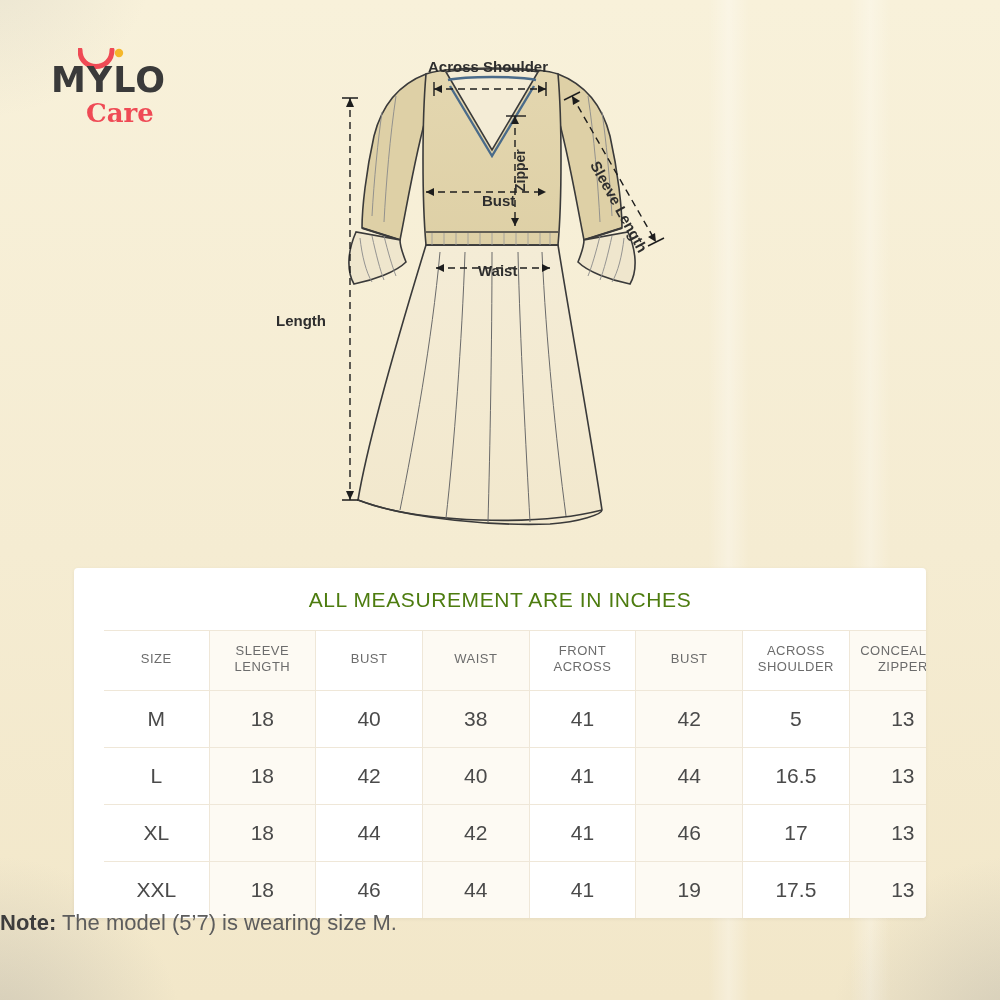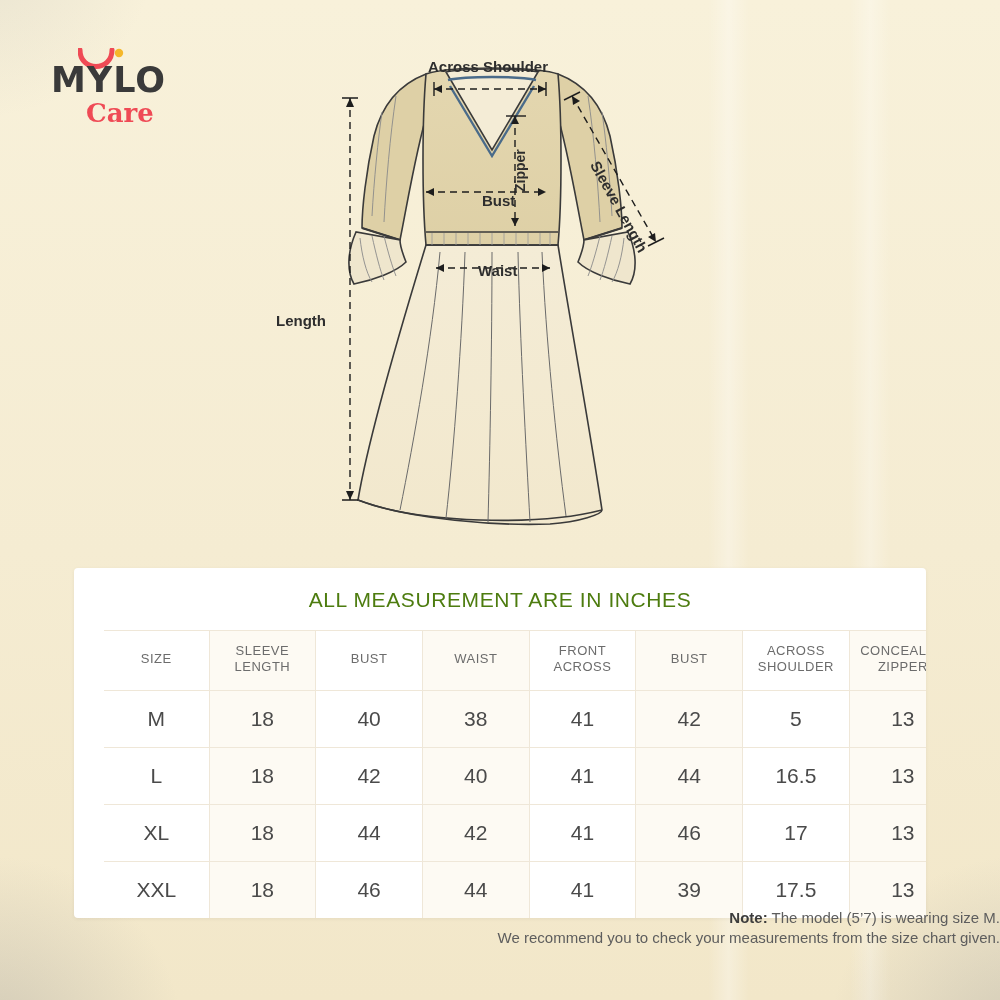--- a/index.html
+++ b/index.html
@@ -165,23 +165,23 @@
   table.size-table td.tint, table.size-table th.tint {
     background: #fdfaf3;
   }
 
   
   .note {
     position: absolute;
     left: 0;
     top: 908px;
     width: 1000px;
-    text-align: right;
+    text-align: left;
     color: #5d5d5d;
-    font-size: 15px;
+    font-size: 22px;
     line-height: 1.35;
   }
   .note b { color: #3d3d3d; }
 </style>
 </head>
 <body>
 
 <div class="page">
   <div class="corner-shade-tl"></div>
   <div class="corner-shade-left"></div>
@@ -340,27 +340,26 @@
           <td class="tint">46</td>
           <td>17</td>
           <td class="tint">13</td>
         </tr>
         <tr>
           <td>XXL</td>
           <td class="tint">18</td>
           <td>46</td>
           <td class="tint">44</td>
           <td>41</td>
-          <td class="tint">39</td>
+          <td class="tint">19</td>
           <td>17.5</td>
           <td class="tint">13</td>
         </tr>
       </tbody>
     </table>
   </div>
 
   <div class="note">
     <div>
       <b>Note:</b><span> The model (5’7) is wearing size M.</span>
     </div>
-    <div>We recommend you to check your measurements from the size chart given.</div>
   </div>
 </div>
 
 </body></html>

